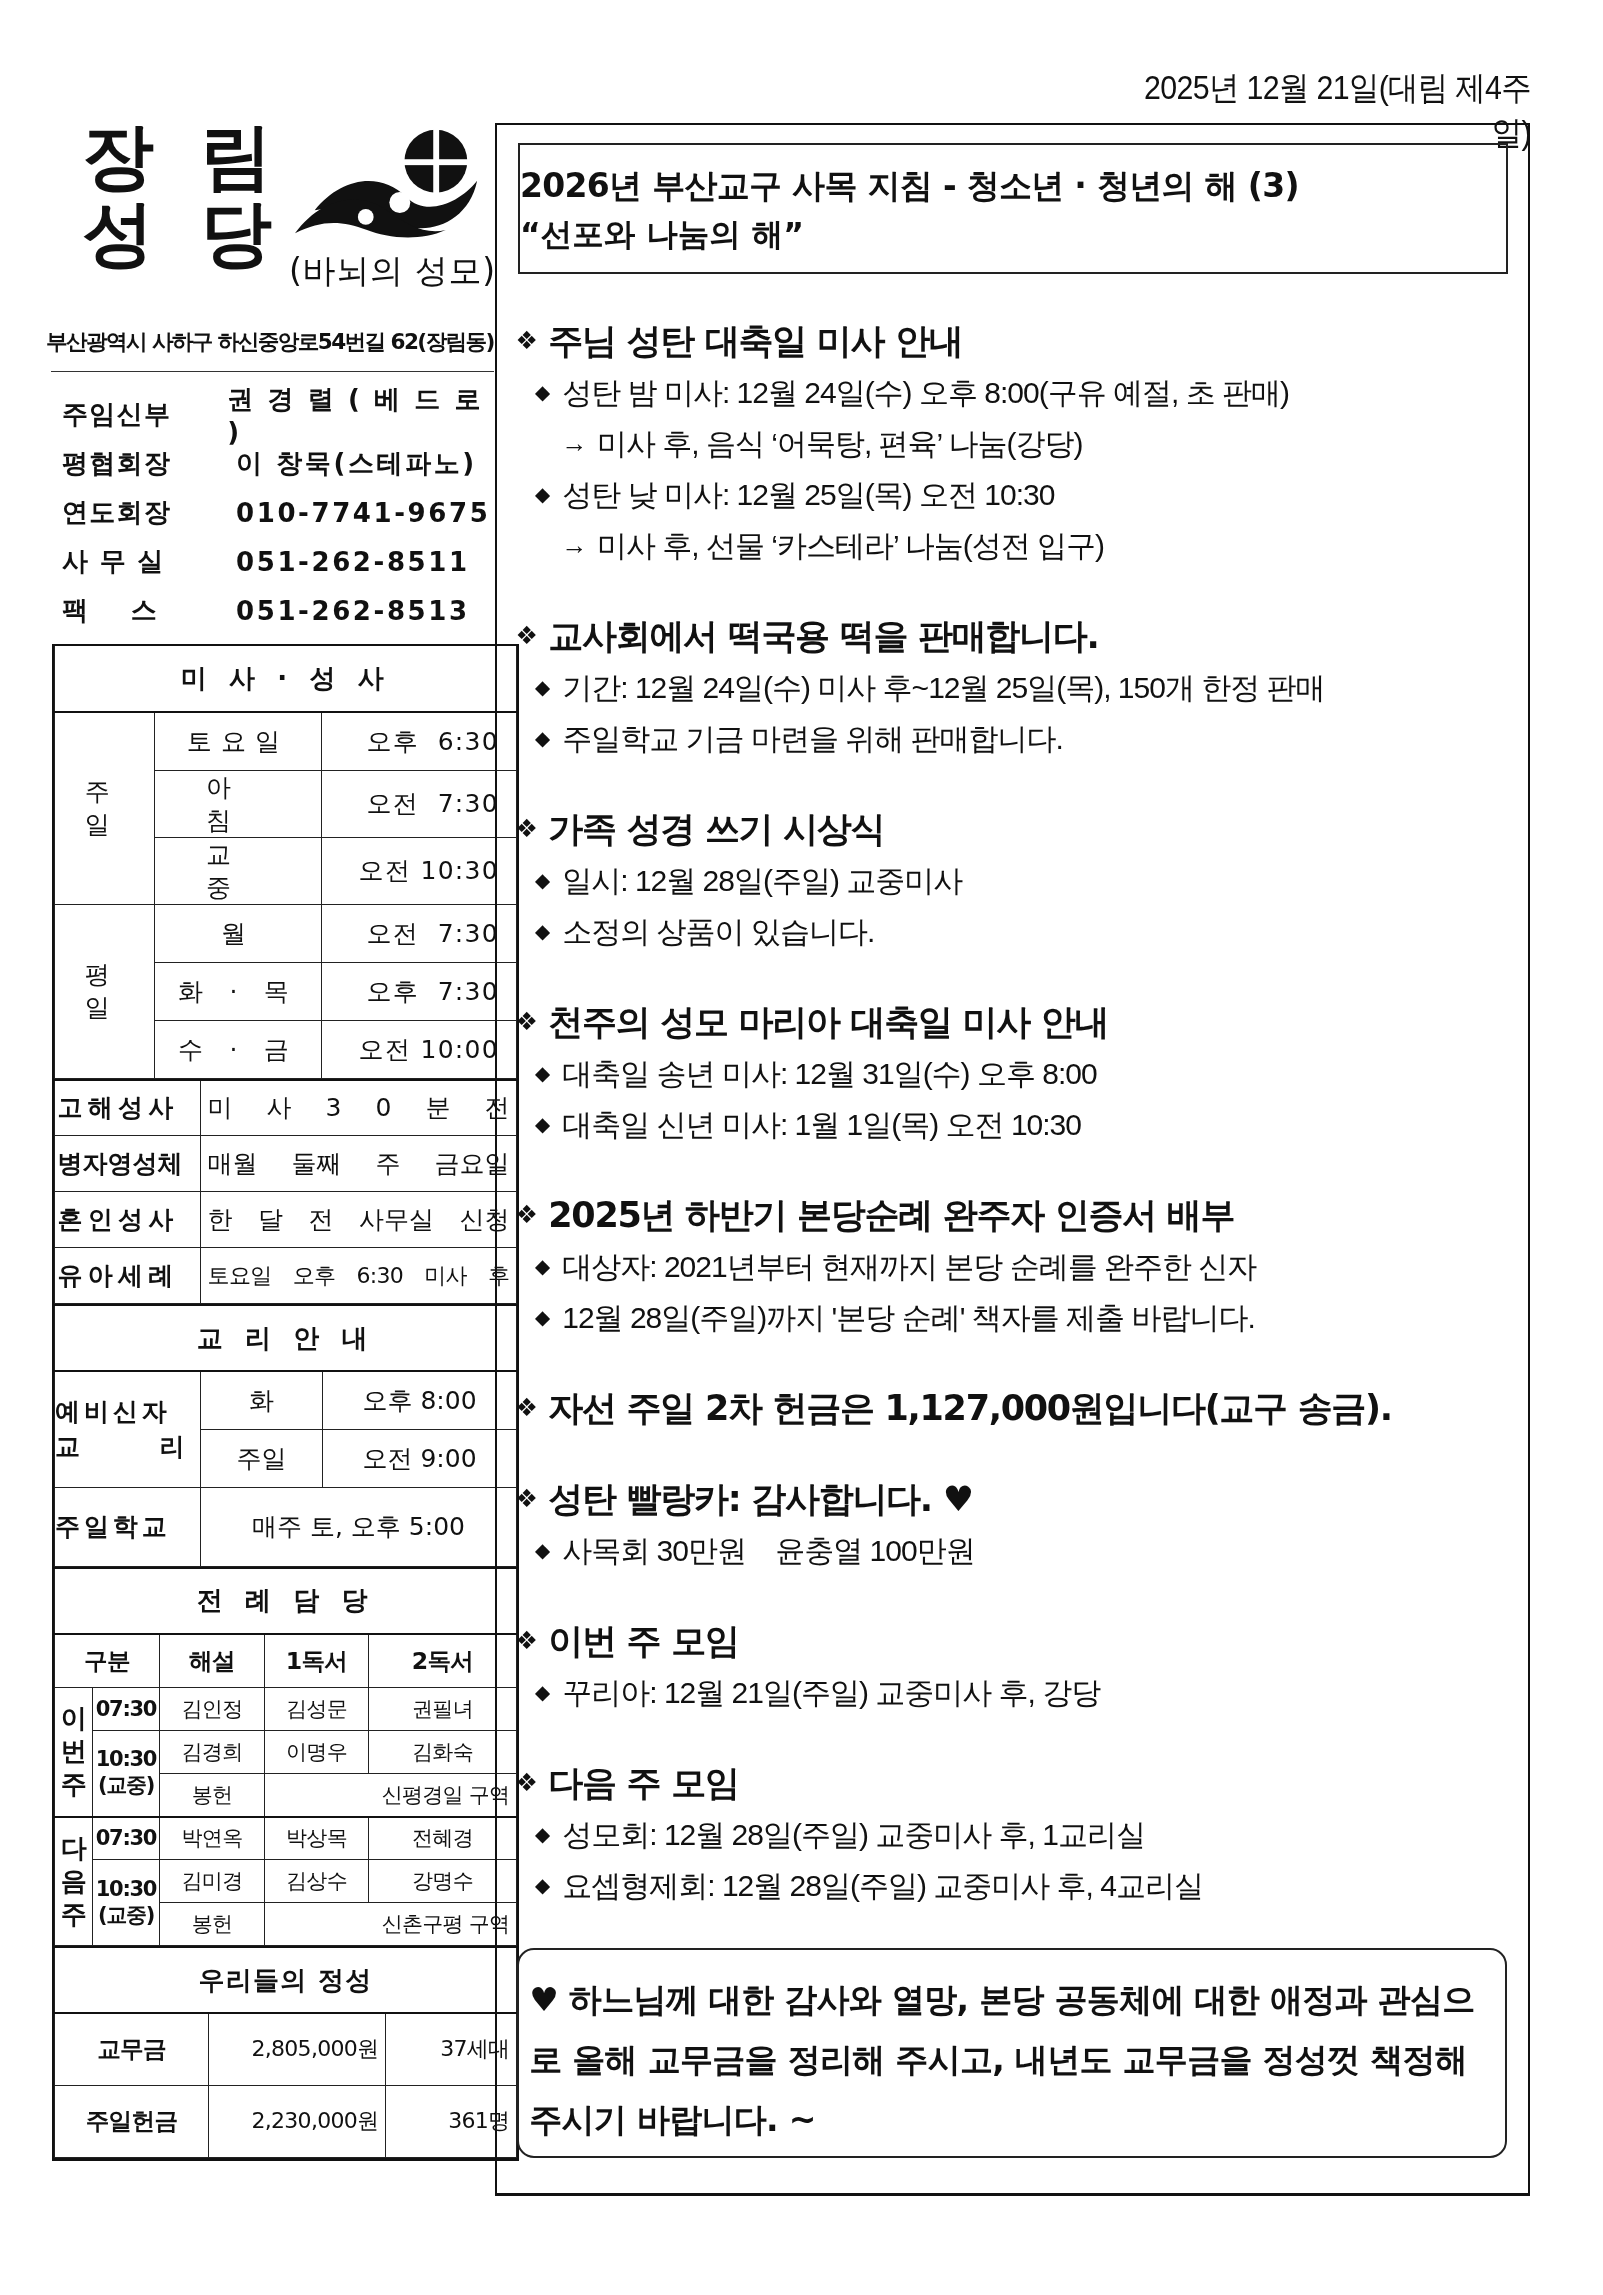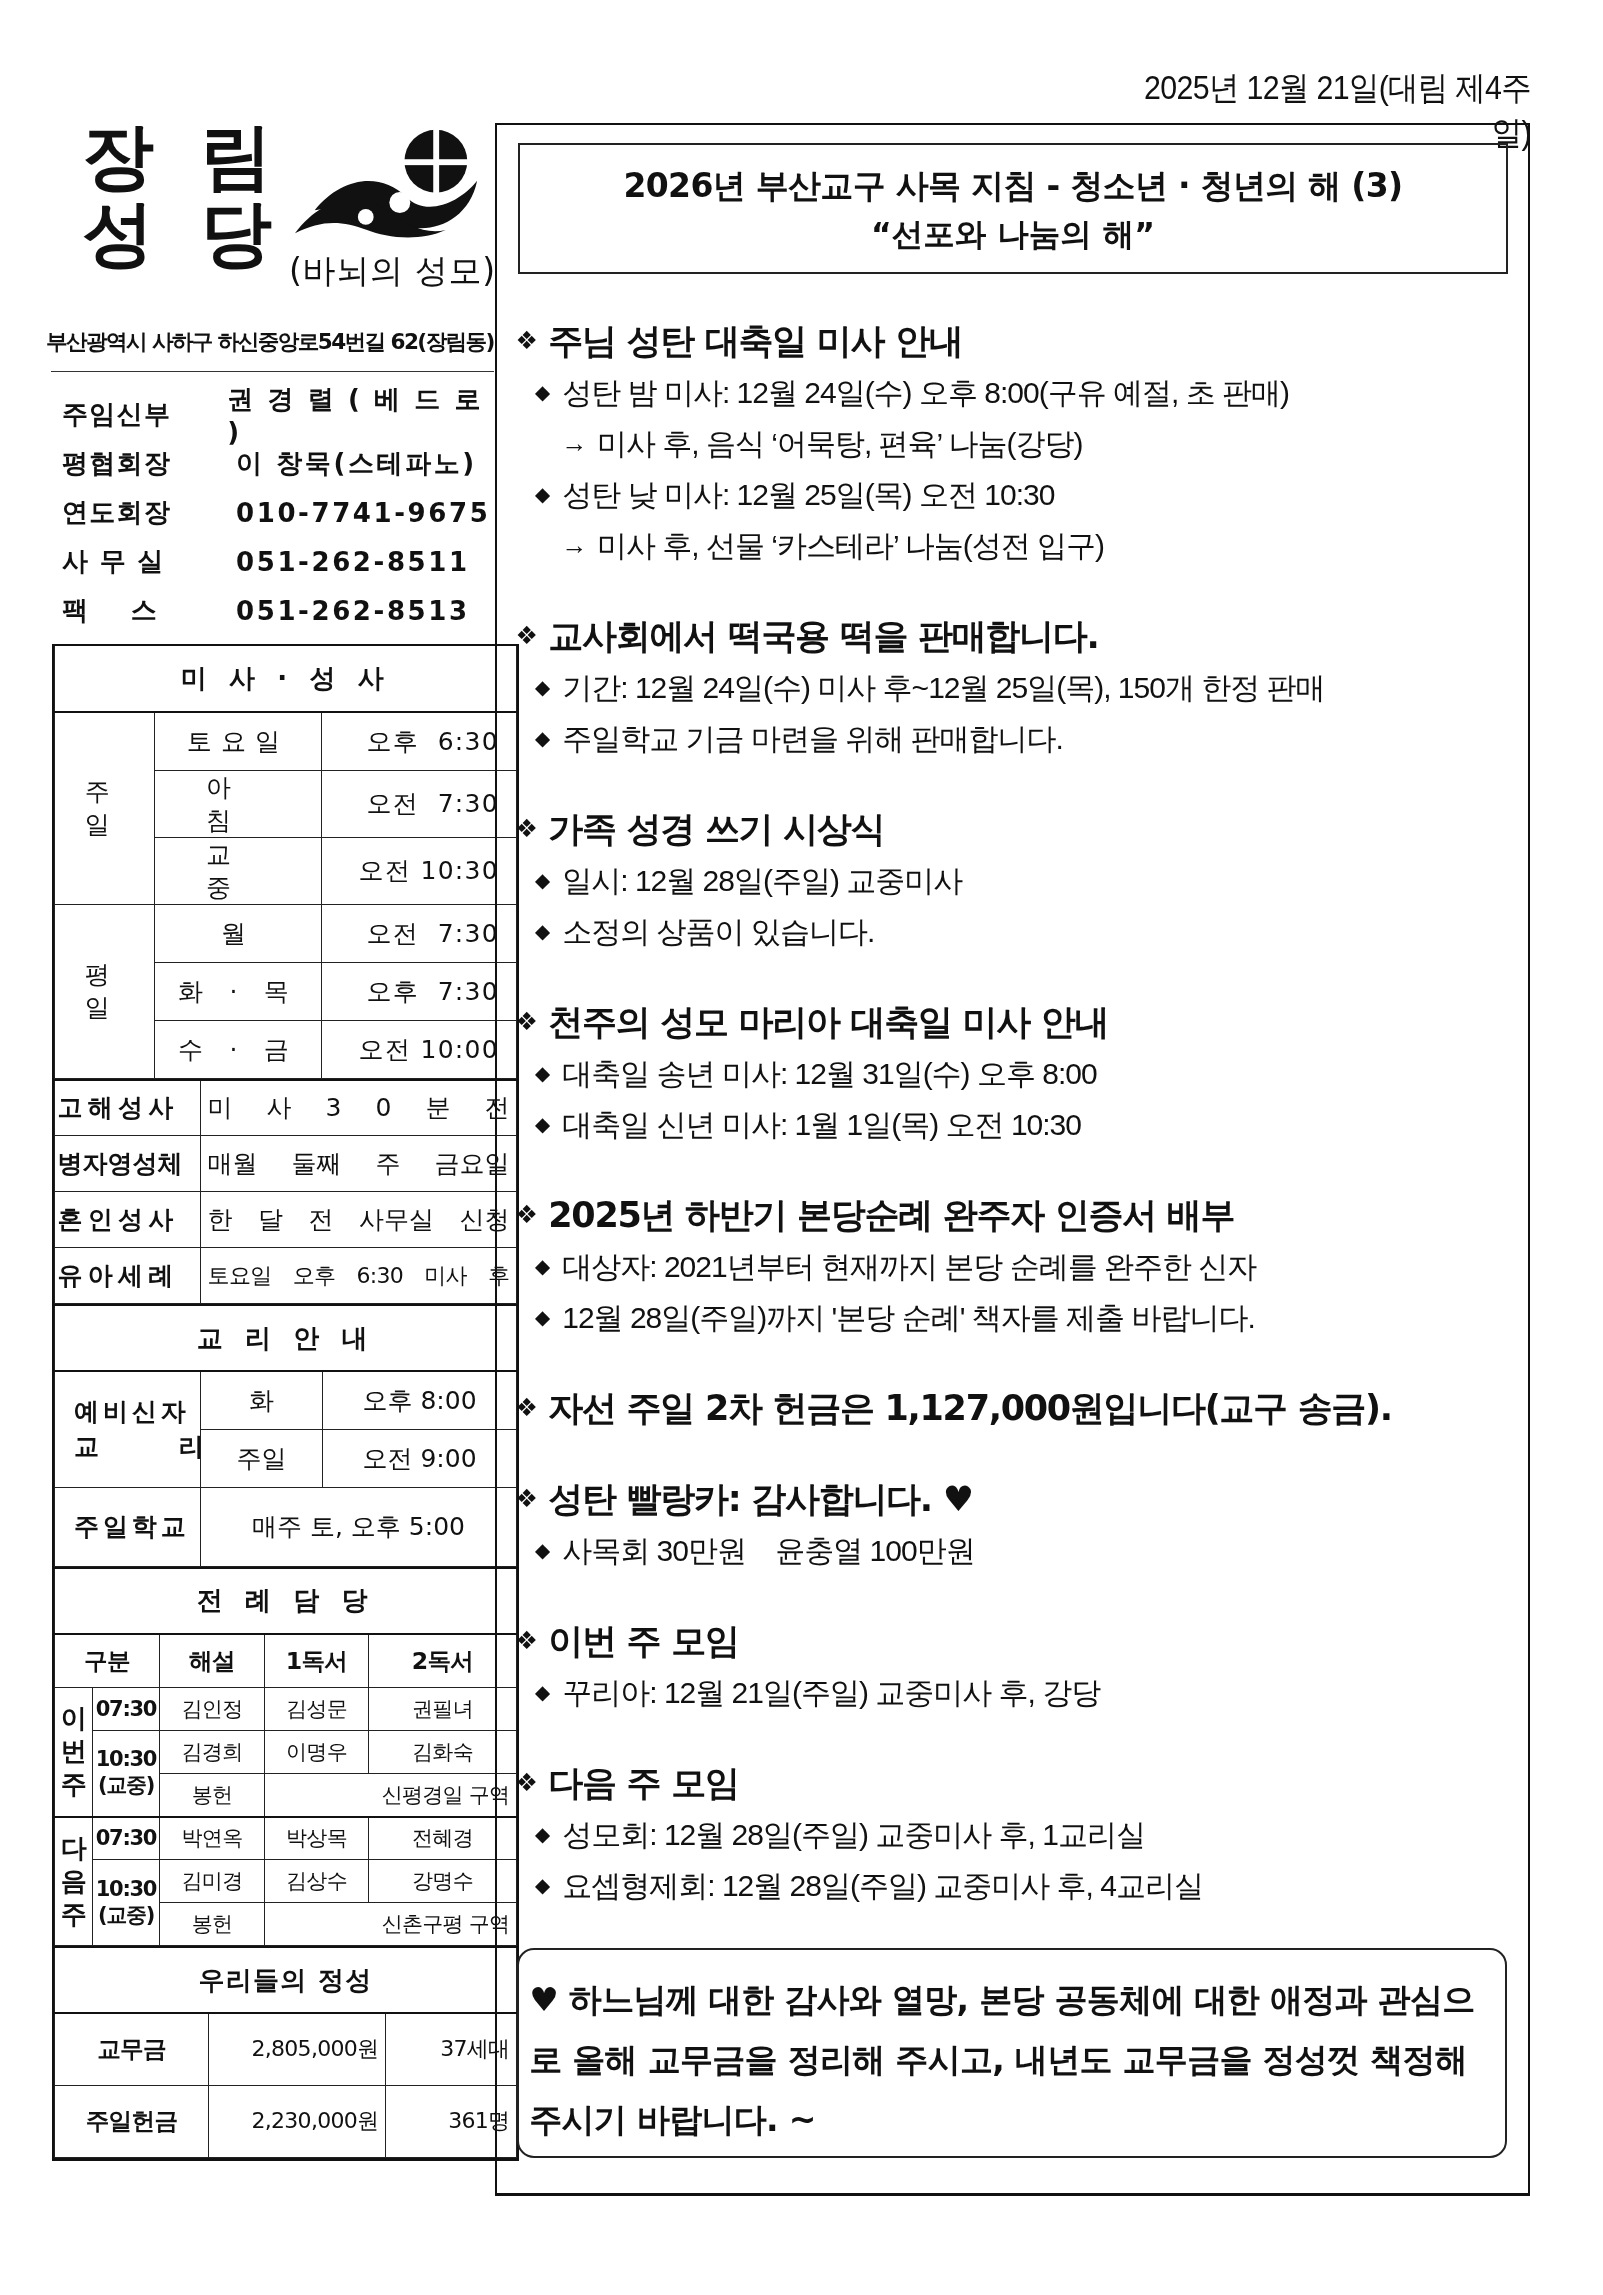--- a/index.html
+++ b/index.html
@@ -29,32 +29,32 @@
   .lt .sec-head td { height: 66px; font-weight: bold; font-size: 26px; letter-spacing: 6.6px; border-top: 2.6px solid #111; border-bottom: 2.6px solid #111; }
   .lt:first-child .sec-head td { border-top: none; }
   .mass td { height: 58px; }
   .mass .grp { letter-spacing: 14.4px; }
   .mass .day { letter-spacing: 9.2px; }
   .mass .time { text-align: right; padding-right: 17px; letter-spacing: 1.3px; }
   .sac td { height: 56px; }
   .sac .sac-lbl { font-weight: bold; font-size: 25px; letter-spacing: 3.3px; white-space: nowrap; padding: 0 2.6px; text-align: left; }
   .sac .sac-val { font-size: 25px; text-align: justify; text-align-last: justify; white-space: nowrap; padding: 0 6.6px; }
   .catech td { height: 58px; }
-  .catech .c-lbl { font-weight: bold; letter-spacing: 3.9px; text-align: left; padding-left: 19px; line-height: 35px; }
+  .catech .c-lbl { font-weight: bold; letter-spacing: 3.9px; text-align: left; padding-left: 0; line-height: 35px; }
   .liturgy td { height: 43px; font-size: 21px; letter-spacing: -0.7px; padding: 0 1.3px; }
   .liturgy .lh td { font-weight: bold; font-size: 23.6px; height: 54px; }
   .liturgy .wk { font-weight: bold; font-size: 26px; line-height: 33px; }
   .liturgy .tm { font-weight: bold; font-size: 21px; letter-spacing: -1.3px; }
   .offer td { height: 72px; font-size: 22px; letter-spacing: -0.7px; margin-left: 32px; }
   .offer .o-lbl { font-weight: bold; font-size: 23.6px; }
   .offer .o-amt, .offer .o-cnt { text-align: right; padding-right: 6.6px; }
 
   
   .right-frame { position: absolute; left: 495px; top: 123px; width: 1035px; height: 2073px; border: 2.6px solid #111; border-bottom-width: 3.9px; }
-  .theme-box { position: absolute; left: 21px; top: 18.4px; width: 990px; height: 131px; border: 2px solid #222; text-align: center; font-weight: bold; }
+  .theme-box { position: absolute; left: 21px; top: 18.4px; width: 990px; height: 131px; border: 2px solid #222; font-weight: bold; }
   .theme-box .t1 { margin-top: 18.4px; font-size: 33px; letter-spacing: -0.7px; }
   .theme-box .t2 { margin-top: 5.2px; font-size: 31.5px; }
 
   .notices { position: absolute; left: 18.4px; top: 190px; width: 997px; }
   .notice { margin-bottom: 39px; }
   .notice h2 { font-size: 35px; font-weight: bold; letter-spacing: -1.3px; line-height: 52px; white-space: nowrap; display: flex; align-items: center; }
   .notice h2 .dm { font-size: 25px; margin-right: 11.8px; }
   .notice ul { list-style: none; }
   .notice li { font-family: "Liberation Sans", sans-serif; font-size: 30px; letter-spacing: -1px; line-height: 51px; padding-left: 19.7px; white-space: nowrap; display: flex; align-items: center; }
   .notice li .bl { font-size: 19.7px; margin-right: 13px; }

